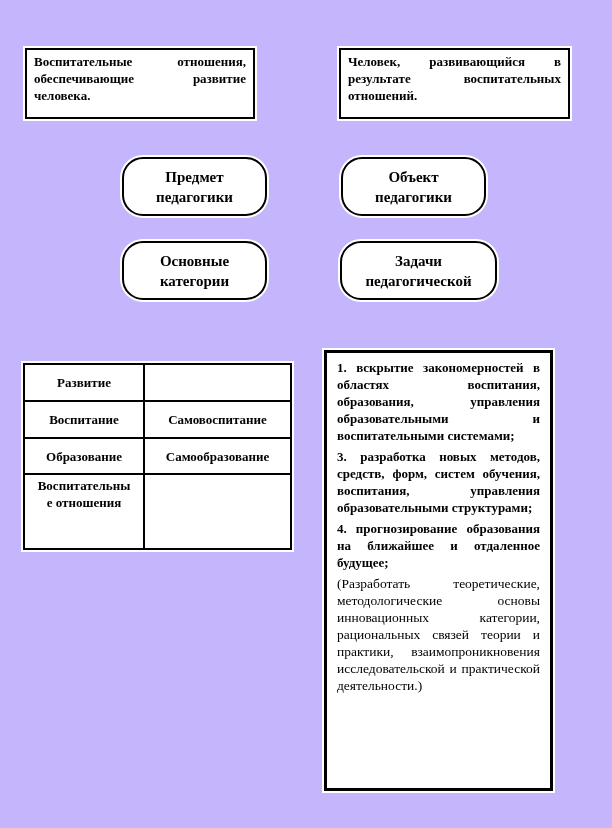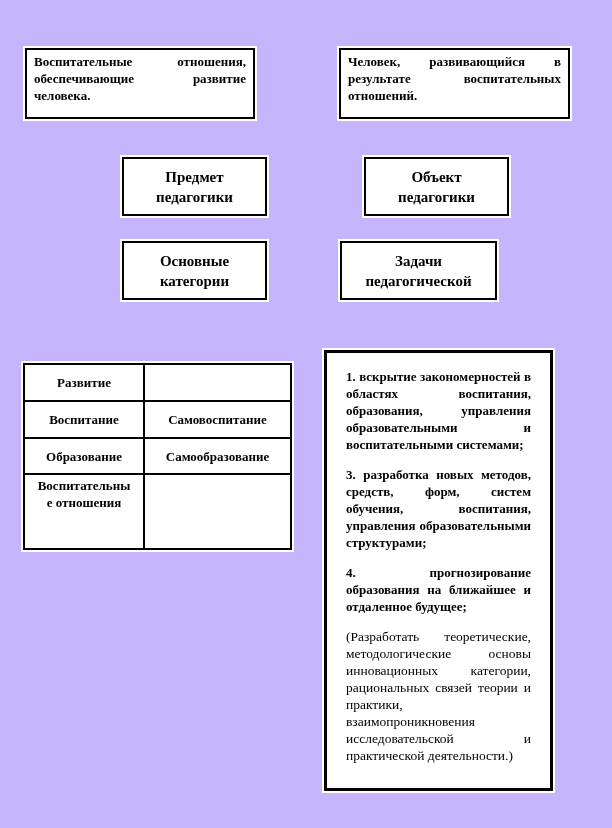--- a/index.html
+++ b/index.html
@@ -30,20 +30,21 @@
   
   .labelbox{
     display:flex;
     align-items:center;
     justify-content:center;
     text-align:center;
     font-weight:bold;
     font-size:15px;
     line-height:20px;
     padding:0 12px;
+    border-radius:21px;
   }
   
   table.cat{
     position:absolute;
     left:23px;top:357px;
     width:267px;
     border-collapse:collapse;
     table-layout:fixed;
     background:#fff;
     box-shadow:0 0 0 2px #fff;
@@ -63,21 +64,21 @@
   table.cat col.c1{width:120px;}
   table.cat col.c2{width:147px;}
   table.cat tr.last td{vertical-align:top;}
   
   .tasksbox{
     left:324px;top:350px;width:229px;height:441px;
     border-width:3px;
     padding:2px 6px;
   }
   .tasksbox p{
-    margin:13px;
+    margin:4px;
     font-size:13px;
     line-height:17px;
     text-align:justify;
     font-weight:bold;
   }
   .tasksbox p.note{
     font-weight:normal;
     font-size:13.5px;
   }
 </style>
@@ -91,21 +92,21 @@
   </div>
 
   <div class="box defbox" style="left:339px;top:48px;width:231px;height:71px;">
     <p>Человек, развивающийся в результате воспитательных отношений.</p>
   </div>
 
   <div class="box labelbox" style="left:122px;top:157px;width:145px;height:59px;">
     <span>Предмет педагогики</span>
   </div>
 
-  <div class="box labelbox" style="left:341px;top:157px;width:145px;height:59px;margin-left:23px;">
+  <div class="box labelbox" style="left:341px;top:157px;width:145px;height:59px;">
     <span>Объект педагогики</span>
   </div>
 
   <div class="box labelbox" style="left:122px;top:241px;width:145px;height:59px;">
     <span>Основные категории</span>
   </div>
 
   <div class="box labelbox" style="left:340px;top:241px;width:157px;height:59px;justify-content:center;">
     <span>Задачи педагогической</span>
   </div>

